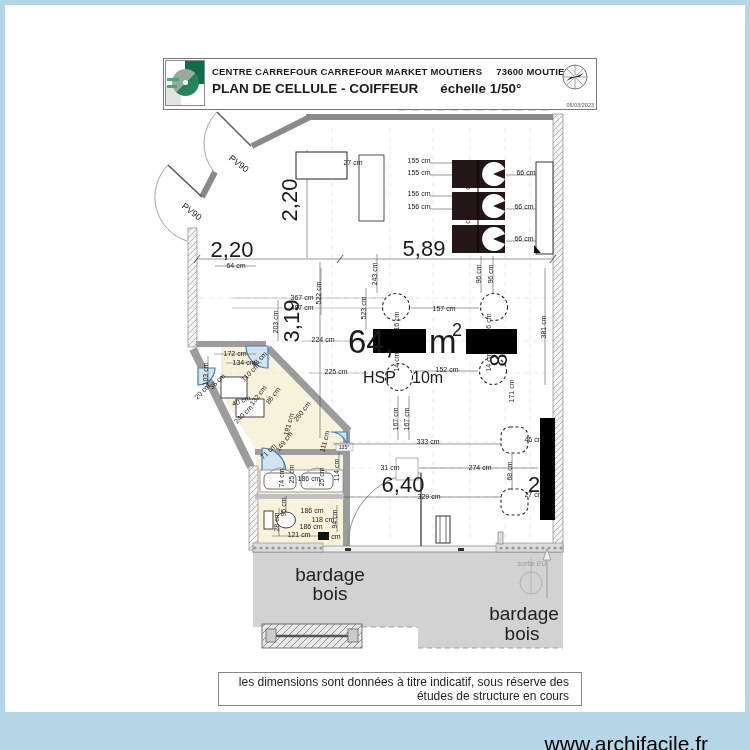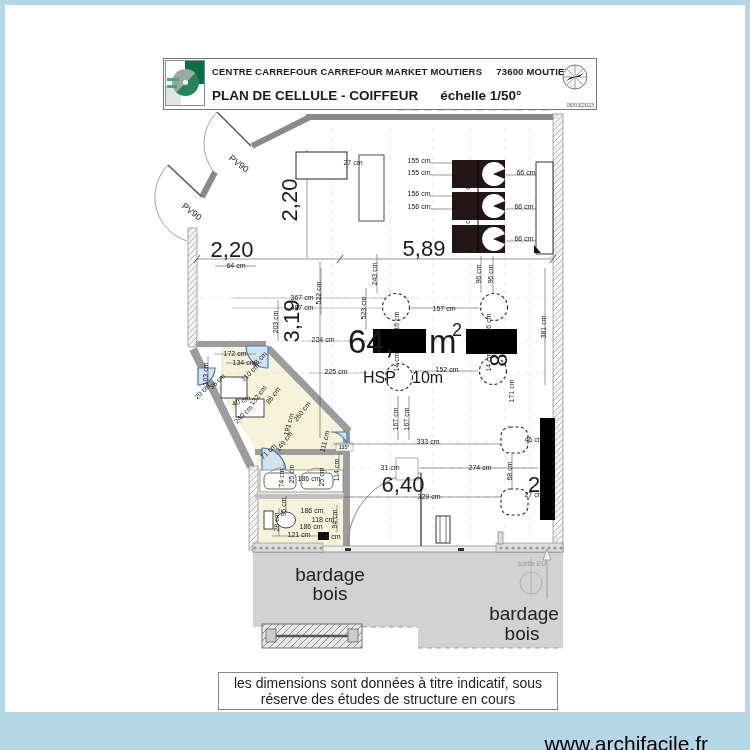--- a/index.html
+++ b/index.html
@@ -15,26 +15,26 @@
   .logo .q-tr{position:absolute;right:0;top:0;width:19px;height:23px;background:#0c6e47}
   .logo .q-bl{position:absolute;left:0;bottom:0;width:15px;height:19px;background:#dfe6e2}
   .logo .circ{position:absolute;left:6px;top:8px;width:27px;height:27px;border-radius:50%;
       background:conic-gradient(from 45deg,#27835a 0 50%,#9aa8a2 50% 100%)}
   .logo .circ:after{content:"";position:absolute;left:11px;top:11px;width:5px;height:5px;border-radius:50%;background:#fff}
   .logo .bar1,.logo .bar2{position:absolute;left:1px;height:3px;background:#49a878}
   .logo .bar1{top:17px;width:12px}.logo .bar2{top:24px;width:10px}
   .titles{margin-left:48px;padding-top:7px;white-space:nowrap}
   .l1{font-size:9.5px;font-weight:bold;letter-spacing:.2px}
   .l1 .zip{margin-left:14px}
-  .l2{font-size:13.5px;font-weight:bold;margin-top:11px}
+  .l2{font-size:13.5px;font-weight:bold;margin-top:4px}
   .l2 .scale{margin-left:22px}
   .compass{position:absolute;right:4px;top:3px}
   .date{position:absolute;right:2px;bottom:1px;font-size:5.5px;color:#555}
   .note{position:absolute;left:218px;top:672px;width:338px;border:1px solid #888;background:#fff;
-        font-size:14px;text-align:center;padding:2px 0;color:#222}
+        font-size:12px;text-align:right;padding:2px 12px;color:#222}
   svg.plan{position:absolute;left:0;top:0}
   svg text{font-family:"Liberation Sans",sans-serif}
 </style>
 </head>
 <body>
 
 <div class="page">
 
   <svg class="plan" width="750" height="750" viewBox="0 0 750 750">
     <defs>

